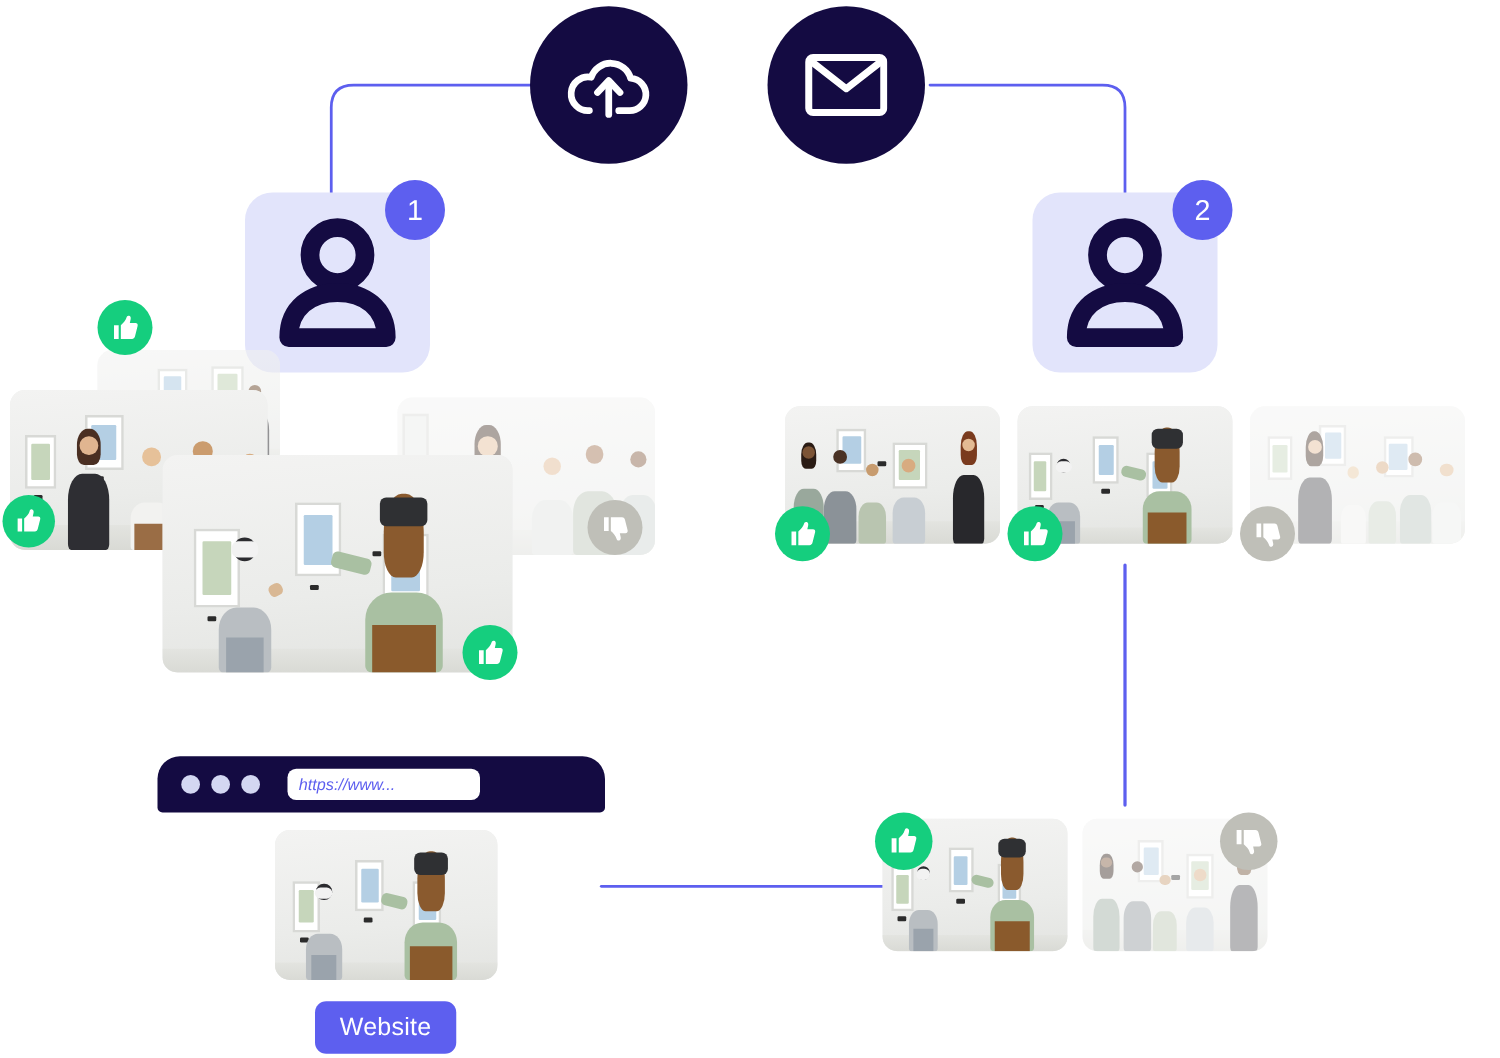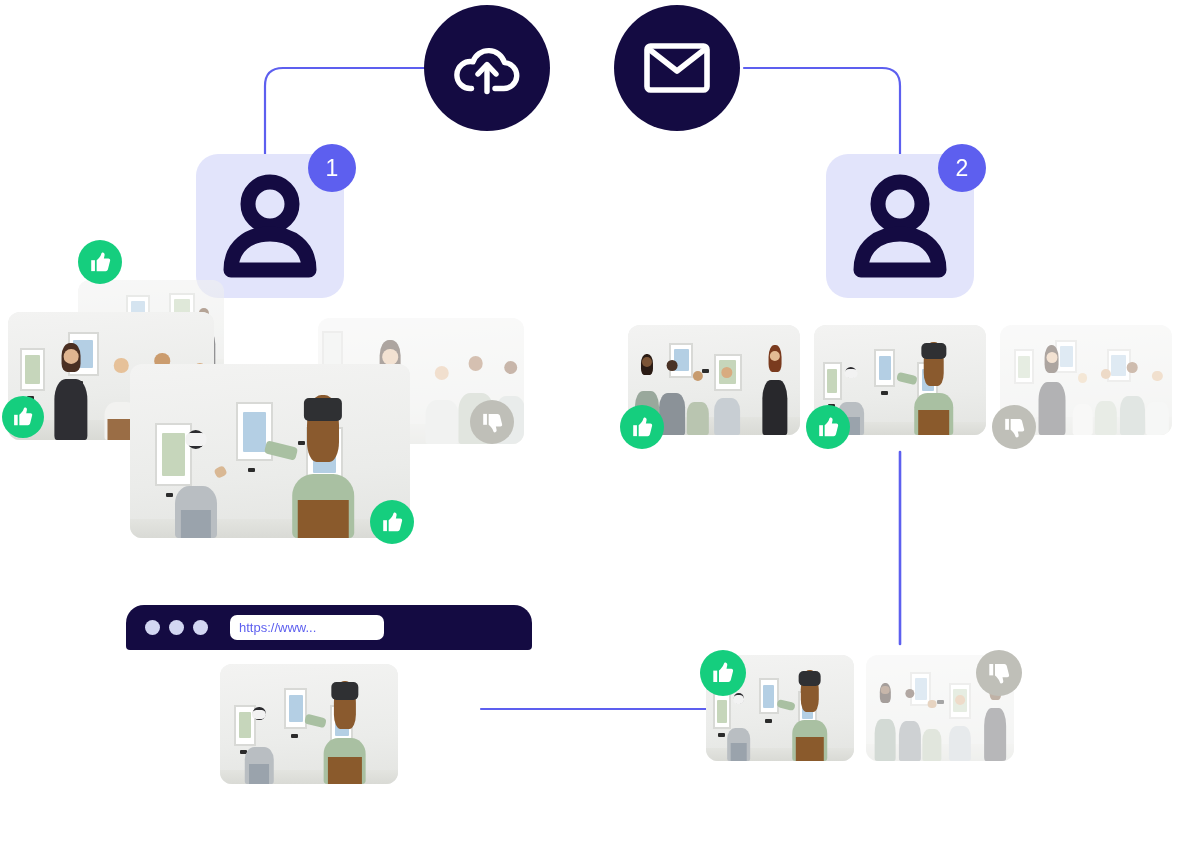--- a/index.html
+++ b/index.html
@@ -528,21 +528,21 @@
   </div>
   <div class="reaction down" style="left:992px; top:405px; width:44px; height:44px; z-index:9;">
     <span>
       <svg width="23" height="23" viewBox="0 0 24 24" fill="#ffffff">
         <path d="M2.3 3h3.9v11.4H2.3z"></path>
         <path d="M8 14.4 C9.9 16 12.1 18.5 12.6 20.4 C13 22.1 13.9 22.7 15 22.3 C16.1 21.9 16.5 20.8 16.2 19.4 L15.5 16.2 L20.2 16.2 C21.6 16.2 22.4 15.1 22 13.8 L19.9 5.4 C19.6 4 18.7 3 17.3 3 L8 3 Z"></path>
       </svg>
     </span>
   </div>
 
-  <div class="browser-bar" style="left:126px; top:605px; width:406px; height:45px;">
+  <div class="browser-bar" style="left:126px; top:605px; width:358px; height:45px;font-style:italic;">
     <div class="browser-dots">
       <i></i>
       <i></i>
       <i></i>
     </div>
     <div class="url-field">
       <span class="url-text" title="https://www...">https://www...</span>
     </div>
   </div>
 
@@ -569,20 +569,23 @@
       <div class="person" style="left:58%; bottom:0; width:24%; height:88%;">
         <div class="hair" style="top:2%; width:52%; height:46%; background:#8a5a2e;"></div>
         <div class="vr" style="top:3%; width:64%; height:17%;"></div>
         <div class="body" style="width:100%; height:44%; background:#a9c0a2;"></div>
         <div class="legs" style="width:80%; height:26%; background:#8a5a2c; bottom:0;"></div>
         <div class="arm" style="left:-42%; top:36%; width:50%; height:9%; background:#a9c0a2; transform:rotate(14deg);"></div>
       </div>
     </div>
   </div>
 
+  <div class="pill" style="left:252px; top:801px; width:113px; height:42px;">
+    <span>Website</span>
+  </div>
 
   <div class="photo" style="left:706px; top:655px; width:148px; height:106px; z-index:4;">
     <div class="scene">
       <div class="floor" style="height:12%;"></div>
       <div class="frame green" style="left:5%; top:36%; width:12%; height:34%;">
           <em></em>
         </div>
       <div class="plaque" style="left:8%; top:74%;"></div>
       <div class="frame blue" style="left:36%; top:22%; width:13%; height:34%;">
           <em></em>

